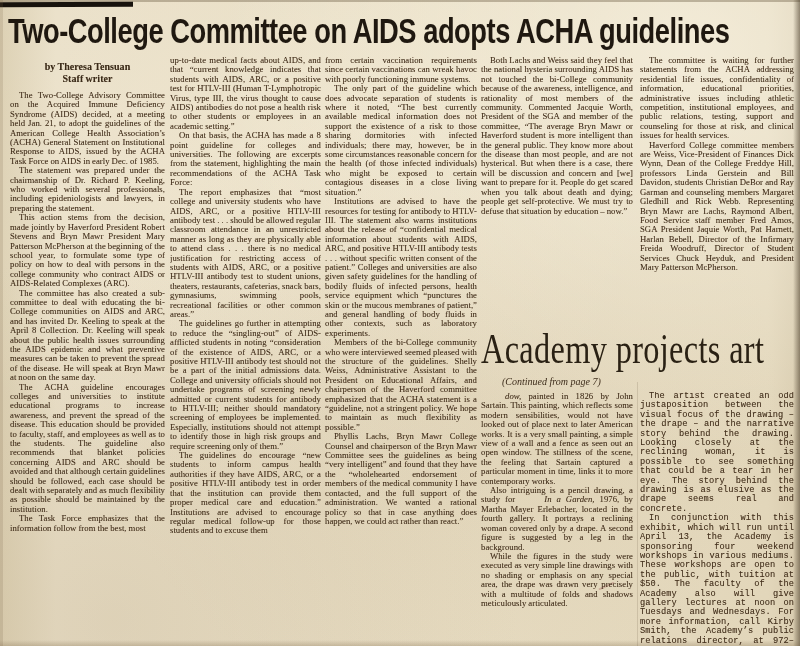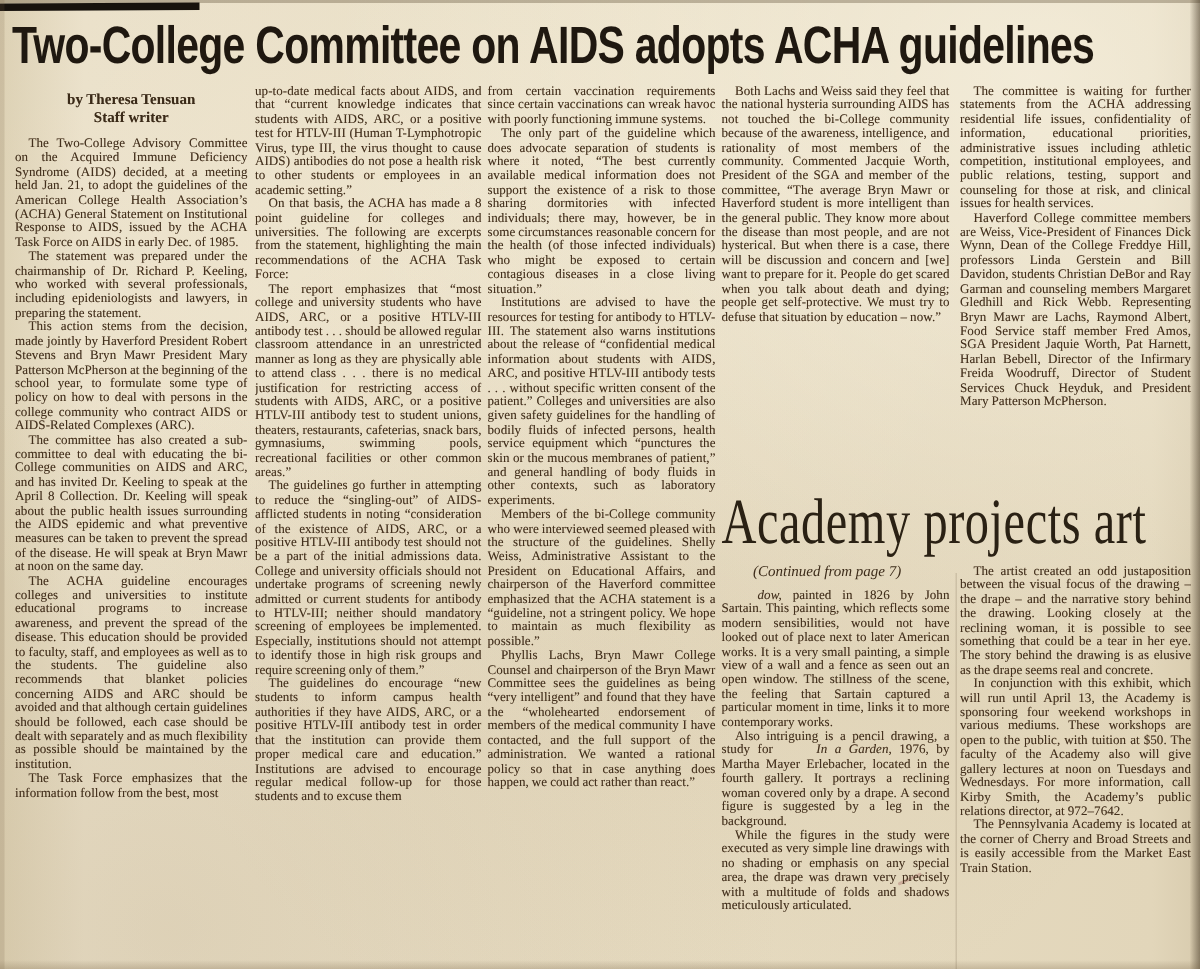--- a/index.html
+++ b/index.html
@@ -63,21 +63,21 @@
   .col p.ind   { text-indent:9px; }
   .col p.gap   { margin-top:9px; }
   .it          { font-style:italic;margin-left:24px; }
 
   .c1 { left:10px;  top:61px;  width:155px; height:584px; }
   .c2 { left:170px; top:56px;  width:151px; height:589px; }
   .c3 { left:325px; top:56px;  width:152px; height:589px; }
   .c4 { left:481px; top:56px;  width:152px; height:266px; }
   .c5 { left:640px; top:56px;  width:154px; height:264px; }
   .a1 { left:481px; top:392px; width:152px; height:253px; }
-  .a2 { left:640px; top:376px; width:154px; height:253px; }
+  .a2 { left:640px; top:392px; width:154px; height:253px;font-family:Liberation Mono, monospace; }
 </style>
 </head>
 <body>
 
 <div class="page">
 
   <div class="top-edge"></div>
   <div class="mast-rule"></div>
   <div class="right-shadow"></div>
   <div class="bottom-shadow"></div>

